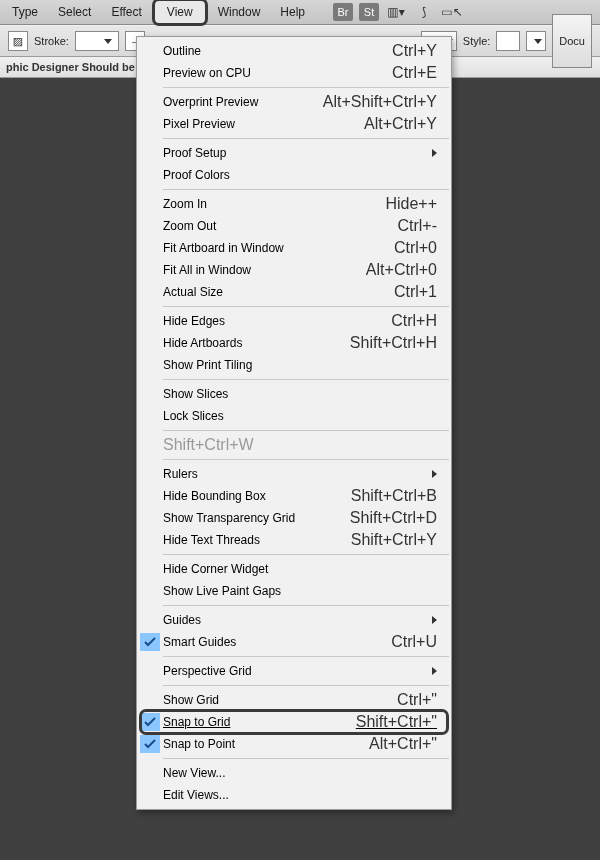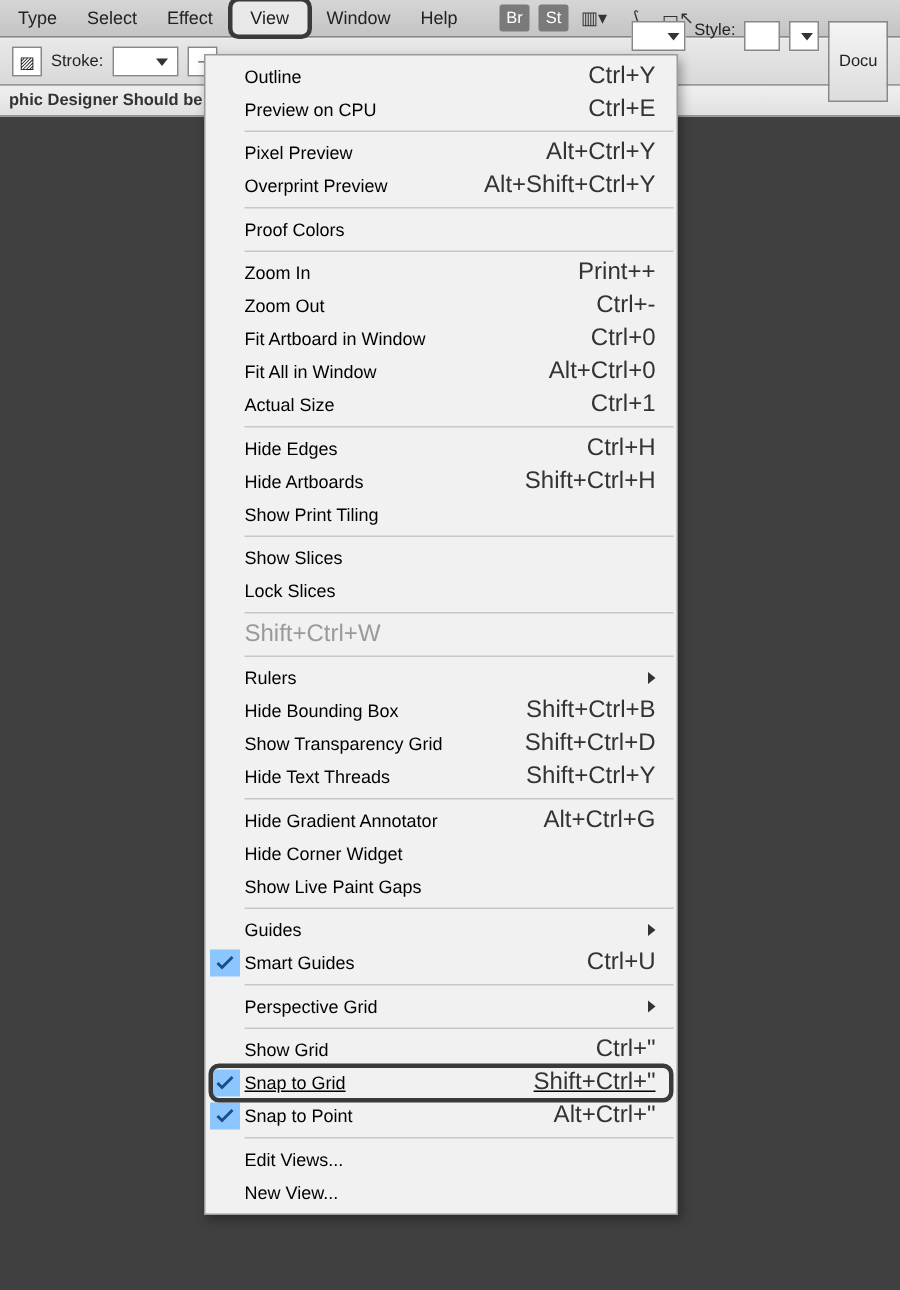--- a/index.html
+++ b/index.html
@@ -12,21 +12,21 @@
   .mb-icon{width:20px;height:18px;display:flex;align-items:center;justify-content:center;font-size:11px;color:#fff;background:#7a7a7a;border-radius:2px;}
   .mb-plain{width:22px;height:18px;display:flex;align-items:center;justify-content:center;color:#333;}
   
   .toolbar{height:30px;background:linear-gradient(#e8e8e8,#d9d9d9);border-top:1px solid #f2f2f2;border-bottom:1px solid #9a9a9a;display:flex;align-items:center;padding:0 8px;gap:6px;font-size:11px;color:#222;}
   .well{height:18px;border:1px solid #888;background:#fff;display:inline-flex;align-items:center;}
   .well.btn{width:18px;justify-content:center;cursor:default;}
   .well.drop{width:34px;}
   .well.swatch{width:22px;}
   .well.num{width:36px;padding:0 3px;}
   .tri{width:0;height:0;border-left:4px solid transparent;border-right:4px solid transparent;border-top:5px solid #333;margin-left:auto;margin-right:3px;}
-  .tb-right{margin-left:auto;display:flex;align-items:flex-start;gap:6px;}
+  .tb-right{margin-left:auto;display:flex;align-items:center;gap:6px;}
   .docbtn{height:20px;border:1px solid #888;background:linear-gradient(#f4f4f4,#ddd);padding:16px 6px;display:flex;align-items:center;font-size:11px;}
   
   .doctab{height:20px;background:linear-gradient(#f0f0f0,#e0e0e0);border-bottom:1px solid #9a9a9a;display:flex;align-items:center;padding:0 6px;font-size:11px;font-weight:bold;color:#333;}
   
   .dropdown{position:absolute;top:36px;left:136px;width:314px;background:#f1f1f1;border:1px solid #9a9a9a;box-shadow:2px 3px 7px rgba(0,0,0,0.35);padding:3px 0;}
   .mrow{display:flex;align-items:center;height:22px;padding:0 14px 0 0;cursor:default;}
   .gut{width:26px;display:flex;align-items:center;justify-content:center;flex:0 0 26px;}
   .chk{width:20px;height:18px;background:#8cc6ff;display:flex;align-items:center;justify-content:center;}
   .chk svg{width:12px;height:10px;}
   .mlabel{flex:1;white-space:nowrap;padding-right:8px;}
@@ -90,38 +90,43 @@
         <span class="mkey">Ctrl+Y</span>
       </div>
       <div class="mrow">
         <span class="gut"></span>
         <span class="mlabel">Preview on CPU</span>
         <span class="mkey">Ctrl+E</span>
       </div>
       <div class="msep"></div>
       <div class="mrow">
         <span class="gut"></span>
+        <span class="mlabel">Overprint Preview</span>
+        <span class="mkey">Alt+Shift+Ctrl+Y</span>
+      </div>
+      <div class="mrow">
+        <span class="gut"></span>
         <span class="mlabel">Pixel Preview</span>
         <span class="mkey">Alt+Ctrl+Y</span>
       </div>
-      <div class="mrow">
-        <span class="gut"></span>
-        <span class="mlabel">Overprint Preview</span>
-        <span class="mkey">Alt+Shift+Ctrl+Y</span>
-      </div>
-      <div class="msep"></div>
+      <div class="msep"></div>
+      <div class="mrow">
+        <span class="gut"></span>
+        <span class="mlabel">Proof Setup</span>
+        <span class="arrow"></span>
+      </div>
       <div class="mrow">
         <span class="gut"></span>
         <span class="mlabel">Proof Colors</span>
       </div>
       <div class="msep"></div>
       <div class="mrow">
         <span class="gut"></span>
         <span class="mlabel">Zoom In</span>
-        <span class="mkey">Print++</span>
+        <span class="mkey">Hide++</span>
       </div>
       <div class="mrow">
         <span class="gut"></span>
         <span class="mlabel">Zoom Out</span>
         <span class="mkey">Ctrl+-</span>
       </div>
       <div class="mrow">
         <span class="gut"></span>
         <span class="mlabel">Fit Artboard in Window</span>
         <span class="mkey">Ctrl+0</span>
@@ -180,25 +185,20 @@
         <span class="gut"></span>
         <span class="mlabel">Show Transparency Grid</span>
         <span class="mkey">Shift+Ctrl+D</span>
       </div>
       <div class="mrow">
         <span class="gut"></span>
         <span class="mlabel">Hide Text Threads</span>
         <span class="mkey">Shift+Ctrl+Y</span>
       </div>
       <div class="msep"></div>
-      <div class="mrow">
-        <span class="gut"></span>
-        <span class="mlabel">Hide Gradient Annotator</span>
-        <span class="mkey">Alt+Ctrl+G</span>
-      </div>
       <div class="mrow">
         <span class="gut"></span>
         <span class="mlabel">Hide Corner Widget</span>
       </div>
       <div class="mrow">
         <span class="gut"></span>
         <span class="mlabel">Show Live Paint Gaps</span>
       </div>
       <div class="msep"></div>
       <div class="mrow">
@@ -247,21 +247,21 @@
               <polyline points="1,5 4,8 11,1" fill="none" stroke="#1a4d8f" stroke-width="2"></polyline>
             </svg>
           </span>
         </span>
         <span class="mlabel">Snap to Point</span>
         <span class="mkey">Alt+Ctrl+"</span>
       </div>
       <div class="msep"></div>
       <div class="mrow">
         <span class="gut"></span>
+        <span class="mlabel">New View...</span>
+      </div>
+      <div class="mrow">
+        <span class="gut"></span>
         <span class="mlabel">Edit Views...</span>
       </div>
-      <div class="mrow">
-        <span class="gut"></span>
-        <span class="mlabel">New View...</span>
-      </div>
     </div>
 
 </div>
 
 </body></html>

